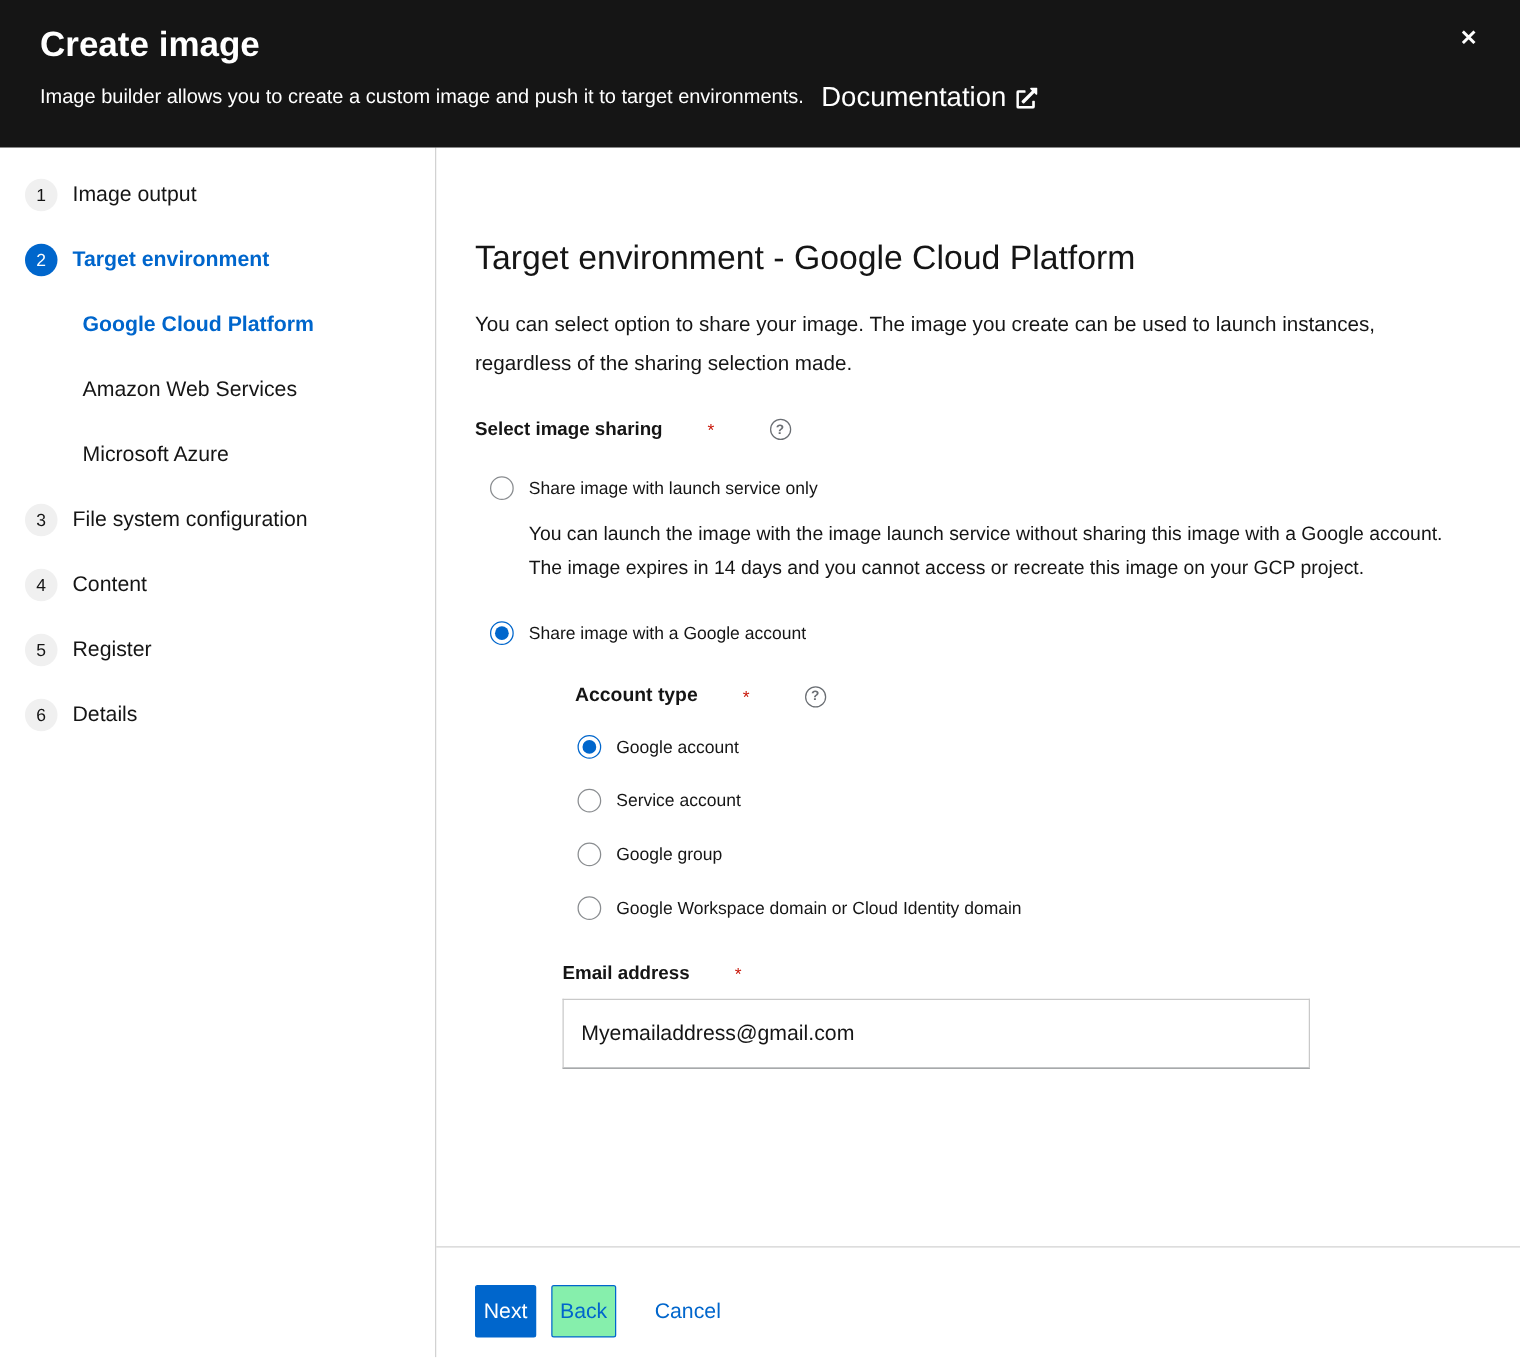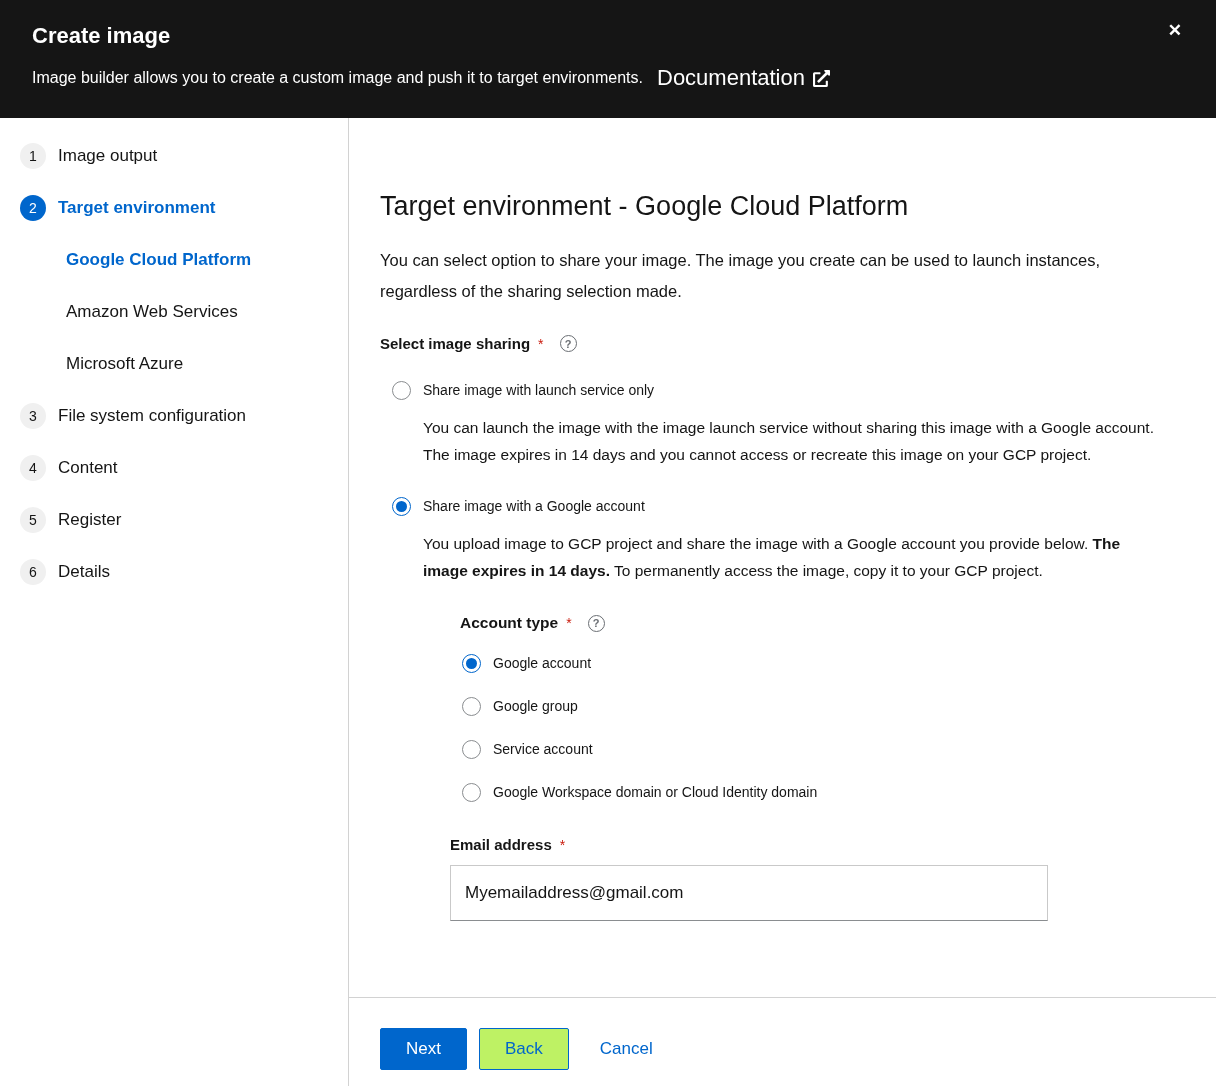--- a/index.html
+++ b/index.html
@@ -2,21 +2,21 @@
 <html><head>
 <meta charset="utf-8">
 <style>
   * { box-sizing: border-box; margin: 0; padding: 0; }
   html,body { background:#fff; }
   body { font-family: "Liberation Sans", "DejaVu Sans", sans-serif; color:#151515; }
   .page { width:1216px; height:1086px; display:flex; flex-direction:column; overflow:hidden; background:#fff; }
 
   
   .modal-header { background:#151515; color:#fff; padding:16px 32px 28px 32px; position:relative; flex:0 0 auto; }
-  .modal-title { font-size:22px; font-weight:700; line-height:40px; }
+  .modal-title { font-size:28px; font-weight:700; line-height:40px; }
   .modal-subtitle { font-size:16px; line-height:24px; margin-top:10px; display:flex; align-items:center; }
   .doc-link { color:#fff; text-decoration:none; margin-left:14px; display:inline-flex; align-items:center; gap:8px; cursor:pointer; font-size:22px; }
   .ext-icon svg { display:block; }
   .close-btn { position:absolute; top:16px; right:28px; background:none; border:none; color:#fff; cursor:pointer; padding:6px; line-height:1; }
   .close-icon { font-size:17px; font-weight:700; }
   .close-icon::before { content:"\2715"; }
 
   
   .body-row { flex:1; display:flex; min-height:0; }
 
@@ -28,21 +28,21 @@
   .step.active .step-num { background:#0066cc; color:#fff; font-weight:400; }
   .substep { padding:14px 20px 14px 66px; font-size:17px; line-height:24px; color:#151515; cursor:pointer; }
   .substep.active { color:#0066cc; font-weight:700; }
 
   
   .main-col { flex:1; display:flex; flex-direction:column; min-width:0;margin-top:43px; }
   .content { flex:1; padding:28px 48px 0 31px; overflow:hidden; }
   .page-title { font-size:27px; font-weight:400; line-height:34px; }
   .intro { font-size:16.5px; line-height:31px; margin-top:22px; max-width:805px; }
 
-  .form-label { margin-top:28px; font-size:15px; font-weight:700; display:flex; align-items:center; }
+  .form-label { margin-top:28px; font-size:15px; font-weight:700; display:flex; align-items:center;gap:28px; }
   .req { color:#c9190b; margin-left:8px; font-size:14px; font-weight:400; }
   .help-icon { display:inline-flex; width:17px; height:17px; border:1px solid #6a6e73; border-radius:50%; color:#6a6e73; align-items:center; justify-content:center; margin-left:16px; font-size:11px; font-weight:700; cursor:pointer; flex:0 0 17px; }
   .help-icon::after { content:"?"; }
 
   .radio-option { display:flex; align-items:center; gap:12px; margin-top:26px; padding-left:12px; cursor:pointer; }
   .radio { width:19px; height:19px; border-radius:50%; border:1px solid #8a8d90; background:#fff; flex:0 0 19px; position:relative; cursor:pointer; }
   .radio.checked { border-color:#0066cc; }
   .radio.checked::after { content:""; position:absolute; inset:3px; border-radius:50%; background:#0066cc; }
   .radio-label { font-size:14px; line-height:24px; }
   .radio-desc { margin:12px 0 0 43px; font-size:15.5px; line-height:27px; max-width:748px; color:#151515; }
@@ -51,23 +51,23 @@
   .account-section { margin-top:30px; margin-left:80px; }
   .account-section .form-label { margin-top:0; font-size:15.5px; }
   .account-section .radio-option { margin-top:19px; padding-left:2px; }
 
   .email-section { margin-top:32px; margin-left:70px; }
   .email-section .form-label { margin-top:0; }
   .email-input { margin-top:12px; width:598px; height:56px; border:1px solid #c9c9c9; border-bottom-color:#8a8d90; padding:0 14px; font-size:17px; color:#151515; font-family:"Liberation Sans","DejaVu Sans",sans-serif; background:#fff; display:block; }
 
   
   .footer { flex:0 0 89px; border-top:1px solid #d2d2d2; padding:30px 0 0 31px; display:flex; align-items:flex-start; }
-  .btn { font-size:17px; height:42px; padding:0 25px; cursor:pointer; border-radius:2px; font-family:"Liberation Sans","DejaVu Sans",sans-serif; }
+  .btn { font-size:17px; height:42px; padding:0 6px; cursor:pointer; border-radius:2px; font-family:"Liberation Sans","DejaVu Sans",sans-serif; }
   .btn-primary { background:#0066cc; color:#fff; border:1px solid #0066cc; }
-  .btn-secondary { background:#bef264; color:#0066cc; border:1px solid #0066cc; margin-left:12px; }
+  .btn-secondary { background:#86efac; color:#0066cc; border:1px solid #0066cc; margin-left:12px; }
   .btn-link { background:none; border:none; color:#0066cc; margin-left:19px; padding:0 12px; }
 </style>
 </head>
 <body>
 
 <div class="page">
 
   <header class="modal-header">
     <h1 class="modal-title">Create image</h1>
     <div class="modal-subtitle">
@@ -133,39 +133,38 @@
         <div class="radio-option">
           <span class="radio"></span>
           <span class="radio-label">Share image with launch service only</span>
         </div>
         <p class="radio-desc">You can launch the image with the image launch service without sharing this image with a Google account. The image expires in 14 days and you cannot access  or recreate this image on your GCP project.</p>
 
         <div class="radio-option">
           <span class="radio checked"></span>
           <span class="radio-label">Share image with a Google account</span>
         </div>
-        <p class="radio-desc"><span>You upload image to GCP project and share the image with a Google account you provide below. </span><strong>The image expires in 14 days.</strong><span> To permanently access the image,  copy it to your GCP project.</span></p>
 
         <div class="account-section">
           <div class="form-label">
             <span>Account type</span>
             <span class="req">*</span>
             <span class="help-icon"></span>
           </div>
           <div class="radio-option">
             <span class="radio checked"></span>
             <span class="radio-label">Google account</span>
           </div>
           <div class="radio-option">
             <span class="radio"></span>
-            <span class="radio-label">Google group</span>
+            <span class="radio-label">Service account</span>
           </div>
           <div class="radio-option">
             <span class="radio"></span>
-            <span class="radio-label">Service account</span>
+            <span class="radio-label">Google group</span>
           </div>
           <div class="radio-option">
             <span class="radio"></span>
             <span class="radio-label">Google Workspace domain or Cloud Identity domain</span>
           </div>
         </div>
 
         <div class="email-section">
           <div class="form-label">
             <span>Email address</span>

